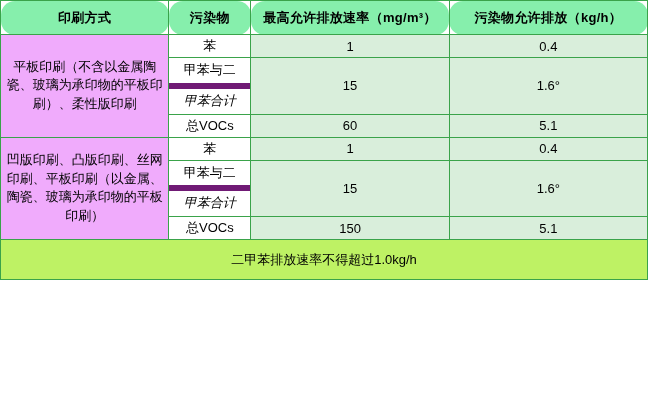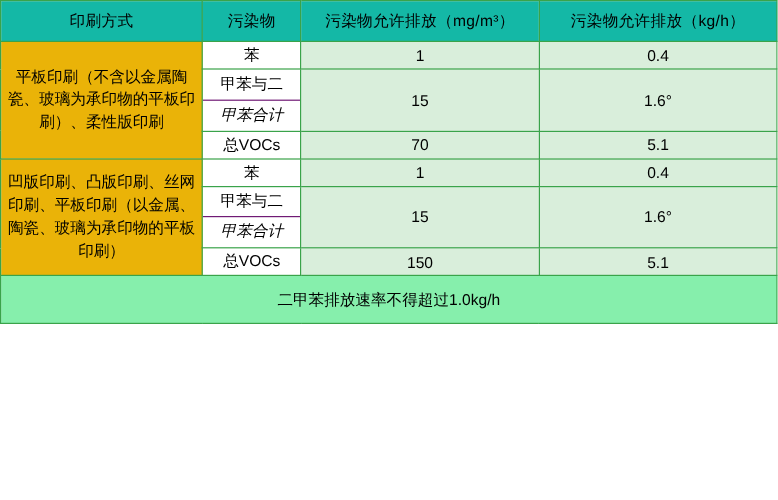--- a/index.html
+++ b/index.html
@@ -28,52 +28,53 @@
   table.emission td, table.emission th {
     border: 1px solid #3aa34a;
     text-align: center;
     vertical-align: middle;
     font-size: 13px;
     color: #000000;
     padding: 2px 3px;
     box-sizing: border-box;
   }
   thead th {
-    background: #14b8a6;
-    font-weight: normal;
+    background: #86efac;
+    font-weight: bold;
     height: 34px;
     font-size: 13.5px;
     letter-spacing: 0.3px;
+    border-radius: 14px;
   }
   td.rowhead {
-    background: #eab308;
+    background: #f0abfc;
     text-align: left;
     padding: 4px 6px;
     line-height: 1.45;
     font-size: 13px;
     margin-left: 27px;
   }
   td.pollutant {
     background: #ffffff;
     font-size: 13px;
   }
   td.value {
     background: #d9eedb;
     font-size: 13px;
   }
   td.note {
-    background: #86efac;
+    background: #bef264;
     height: 40px;
     font-size: 13.5px;
   }
   .split-cell {
     padding: 0 !important;
   }
   .split-cell .line {
-    border-bottom: 1px solid #701a75;
+    border-bottom: 6px solid #701a75;
     line-height: 1.6;
     padding: 2px 0;
   }
   .split-cell .line:last-child {
     border-bottom: none;
     font-style: italic;
   }
   col.c1 { width: 168px; }
   col.c2 { width: 82px; }
   col.c3 { width: 198px; }
@@ -87,21 +88,21 @@
     <colgroup>
       <col class="c1">
         <col class="c2">
         <col class="c3">
         <col class="c4">
     </colgroup>
     <thead>
       <tr>
         <th>印刷方式</th>
         <th>污染物</th>
-        <th>污染物允许排放（mg/m³）</th>
+        <th>最高允许排放速率（mg/m³）</th>
         <th>污染物允许排放（kg/h）</th>
       </tr>
     </thead>
     <tbody>
 
       <tr>
         <td class="rowhead" rowspan="3">平板印刷（不含以金属陶瓷、玻璃为承印物的平板印刷）、柔性版印刷</td>
         <td class="pollutant">苯</td>
         <td class="value">1</td>
         <td class="value">0.4</td>
@@ -109,21 +110,21 @@
       <tr>
         <td class="pollutant split-cell">
           <div class="line">甲苯与二</div>
           <div class="line">甲苯合计</div>
         </td>
         <td class="value">15</td>
         <td class="value">1.6°</td>
       </tr>
       <tr>
         <td class="pollutant">总VOCs</td>
-        <td class="value">70</td>
+        <td class="value">60</td>
         <td class="value">5.1</td>
       </tr>
 
       <tr>
         <td class="rowhead" rowspan="3">凹版印刷、凸版印刷、丝网 印刷、平板印刷（以金属、陶瓷、玻璃为承印物的平板印刷）</td>
         <td class="pollutant">苯</td>
         <td class="value">1</td>
         <td class="value">0.4</td>
       </tr>
       <tr>

